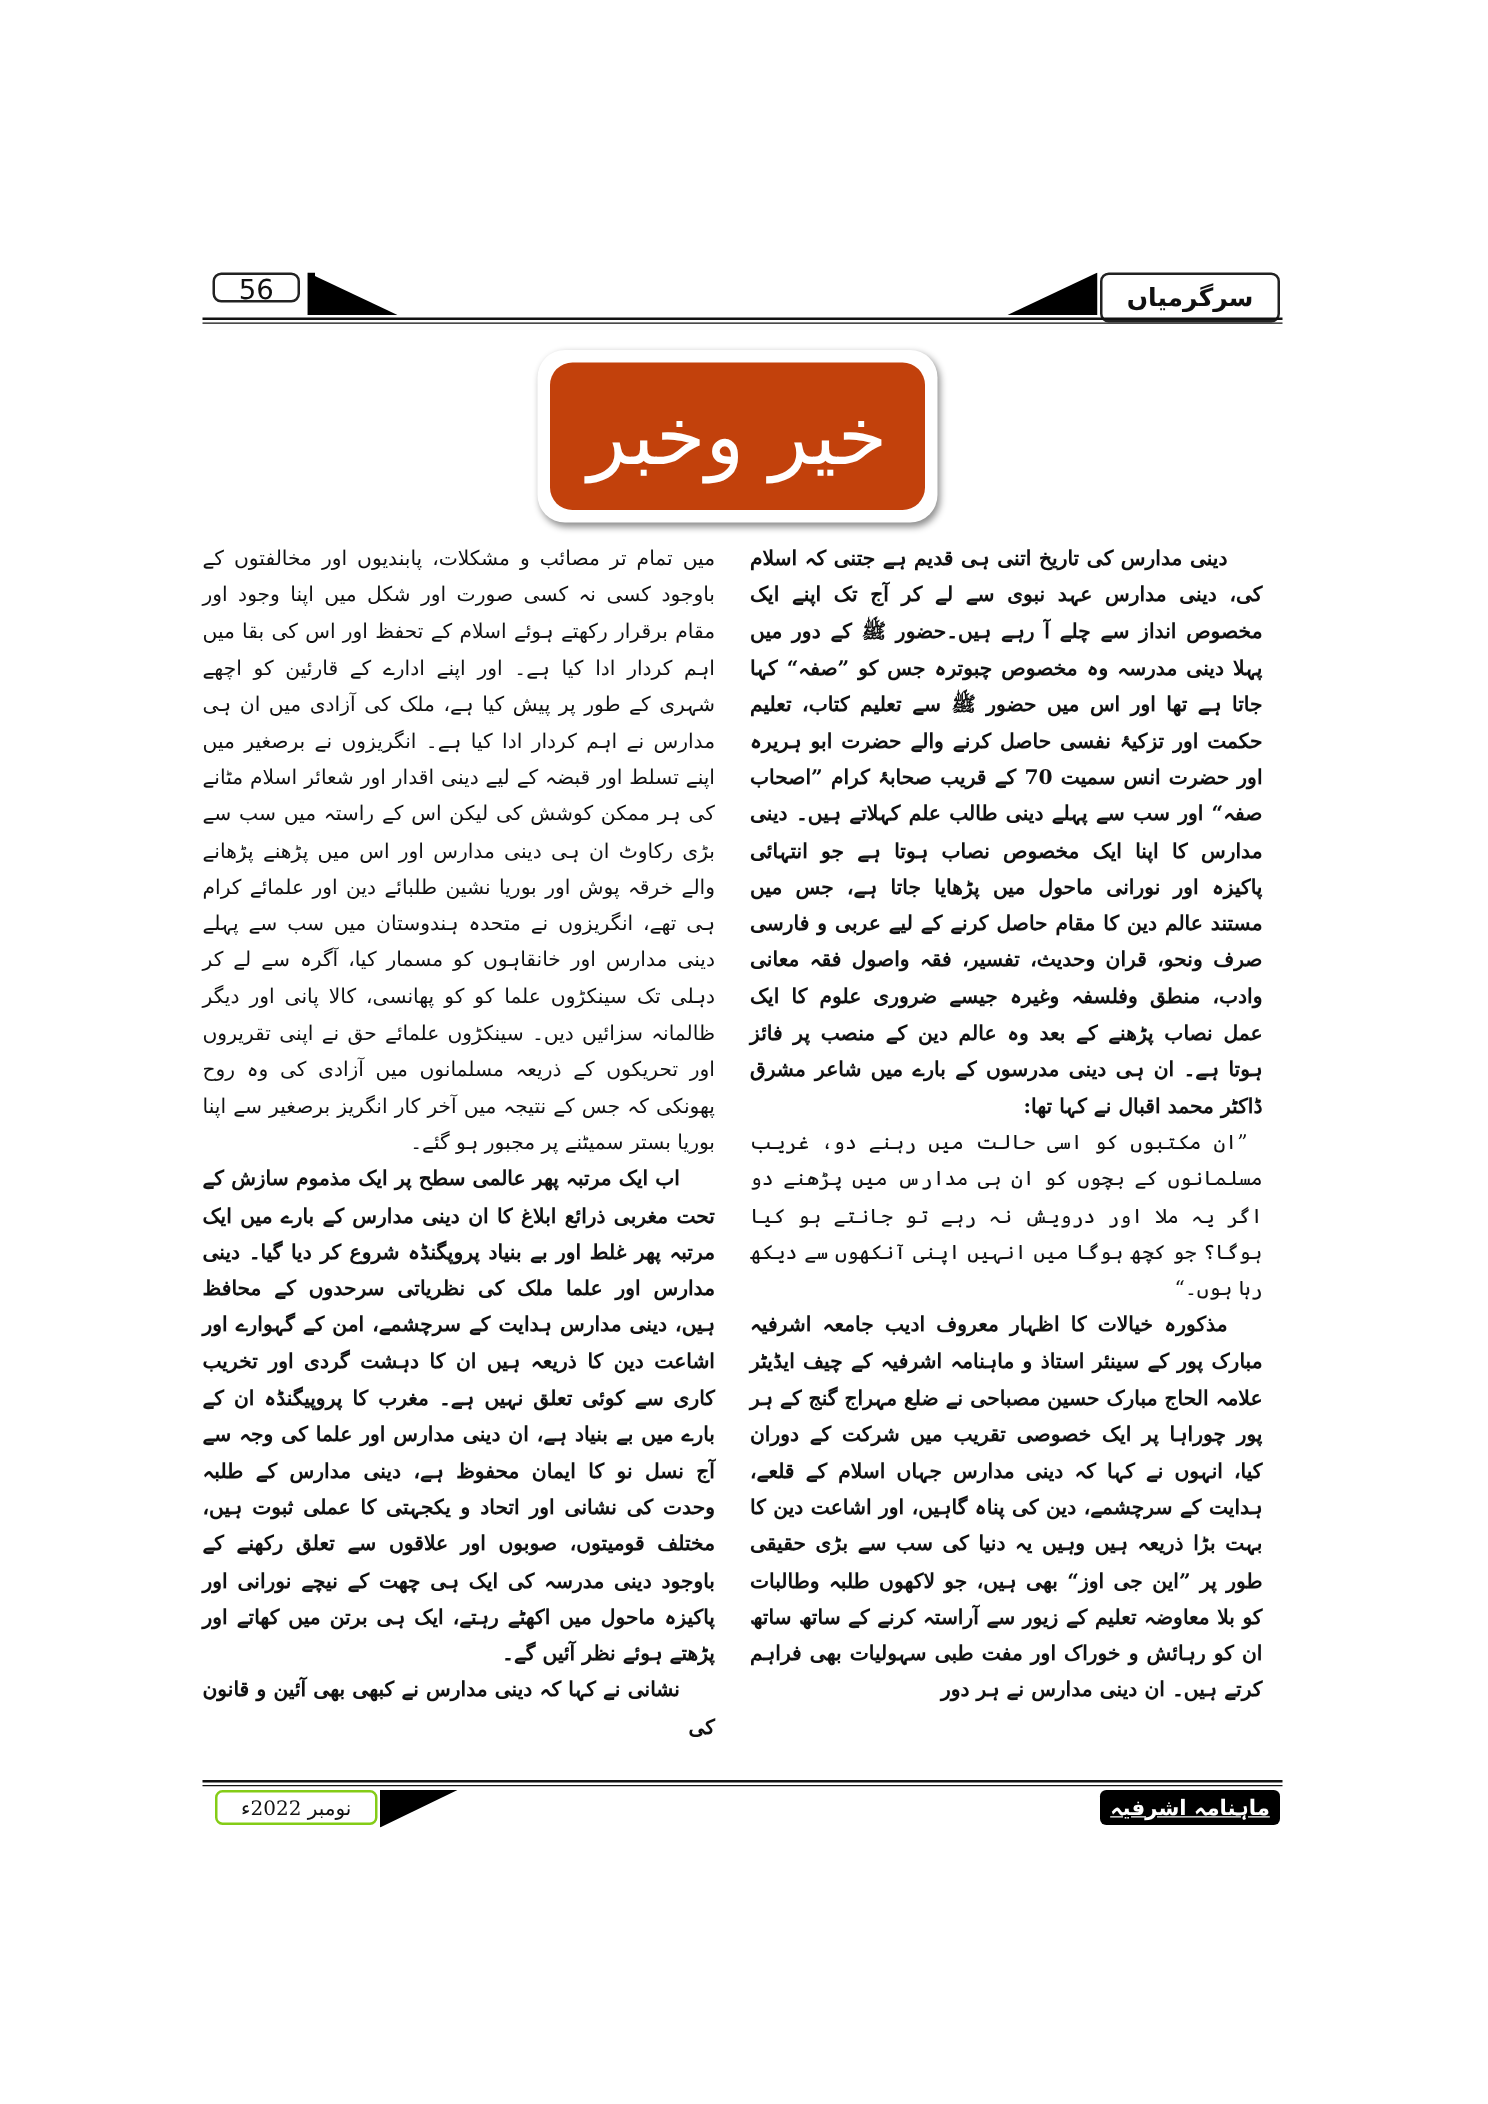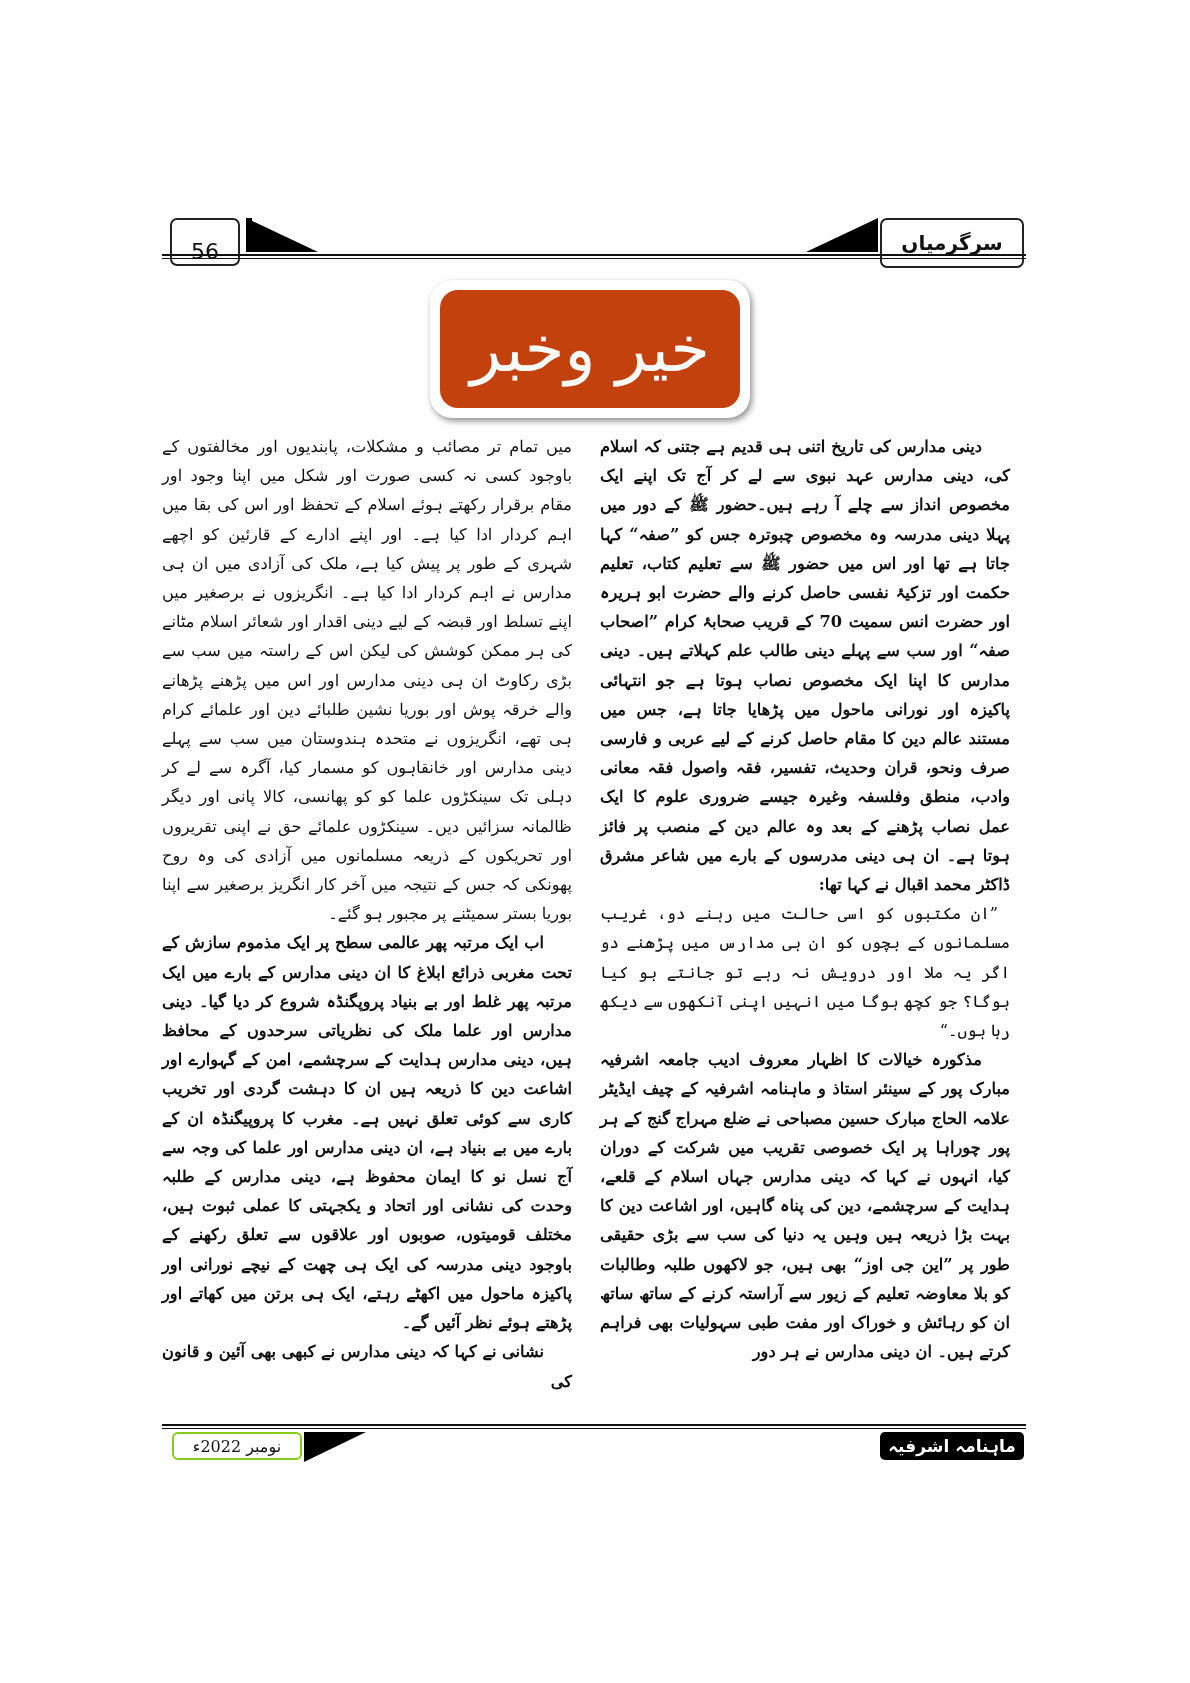--- a/index.html
+++ b/index.html
@@ -1,40 +1,40 @@
 <!DOCTYPE html>
 <html><head>
 <meta charset="utf-8">
 <style>
   html, body { margin: 0; padding: 0; background: #ffffff; }
   body { width: 1190px; height: 1683px; position: relative; overflow: hidden; font-family: "DejaVu Sans", sans-serif; color: #111; }
 
   
-  .page-num-box { position: absolute; left: 170px; top: 218px; width: 70px; height: 48px; border: 2px solid #222; border-radius: 7px; box-sizing: border-box; display: flex; align-items: flex-end; justify-content: center; font-family: "DejaVu Sans", sans-serif; font-size: 22px; }
+  .page-num-box { position: absolute; left: 170px; top: 218px; width: 70px; height: 24px; border: 2px solid #222; border-radius: 7px; box-sizing: border-box; display: flex; align-items: flex-start; justify-content: center; font-family: "DejaVu Sans", sans-serif; font-size: 22px; }
   .wedge-svg { position: absolute; }
-  .section-box { position: absolute; left: 880px; top: 218px; width: 144px; height: 50px; border: 2px solid #222; border-radius: 7px; box-sizing: border-box; display: flex; align-items: center; justify-content: center; font-family: "DejaVu Sans", sans-serif; font-weight: bold; font-size: 20px; direction: rtl; }
+  .section-box { position: absolute; left: 880px; top: 218px; width: 144px; height: 40px; border: 2px solid #222; border-radius: 7px; box-sizing: border-box; display: flex; align-items: center; justify-content: center; font-family: "DejaVu Sans", sans-serif; font-weight: bold; font-size: 20px; direction: rtl; }
   .rule { position: absolute; left: 162px; width: 864px; background: #111; }
 
   
   .title-plate-outer { position: absolute; left: 430px; top: 280px; width: 320px; height: 138px; border-radius: 22px; background: #fff; box-shadow: 2px 3px 6px rgba(0,0,0,0.45); }
   .title-plate { position: absolute; left: 440px; top: 290px; width: 300px; height: 118px; border-radius: 18px; background: #c2410c; color: #fff; display: flex; align-items: center; justify-content: center; font-family: "DejaVu Serif", serif; font-size: 64px; direction: rtl; }
 
   
   .col { position: absolute; direction: rtl; text-align: justify; font-family: "DejaVu Serif", serif; font-size: 16.2px; line-height: 29.2px; }
   .col-right { left: 600px; top: 432px; width: 410px; }
   .col-left { left: 162px; top: 432px; width: 410px; }
   .col p { margin: 0; }
   .headline { font-family: "DejaVu Sans", sans-serif; font-weight: bold; font-size: 19px; line-height: 30px; text-align: center; margin: 0; }
   .byline { font-weight: normal; font-family: "DejaVu Serif", serif; font-size: 17px; }
   .indent { text-indent: 28px; font-weight: bold; }
   .quote { text-indent: 12px; }
 
   
   .date-box { position: absolute; left: 172px; top: 1432px; width: 130px; height: 28px; border: 2px solid #84cc16; border-radius: 6px; box-sizing: border-box; display: flex; align-items: center; justify-content: center; font-family: "DejaVu Serif", serif; font-size: 16px; direction: rtl; }
-  .mag-box { position: absolute; left: 880px; top: 1432px; width: 144px; height: 28px; background: #000; color: #fff; border-radius: 5px; display: flex; align-items: center; justify-content: center; font-family: "DejaVu Sans", sans-serif; font-weight: bold; font-size: 17px; direction: rtl; }
+  .mag-box { position: absolute; left: 880px; top: 1432px; width: 144px; height: 28px; background: #000; color: #fff; border-radius: 5px; display: flex; align-items: center; justify-content: center; font-family: "DejaVu Sans", sans-serif; font-weight: bold; font-size: 17px; direction: rtl; text-decoration: underline; }
 </style>
 </head>
 <body>
 
 <div class="page-num-box">
   <span>56</span>
 </div>
 <svg class="wedge-svg" style="left:246px; top:218px;" width="72" height="34">
   <polygon points="0,0 0,34 72,34" fill="#000"></polygon>
   <polygon points="0,0 6,0 6,34 0,34" fill="#000"></polygon>

